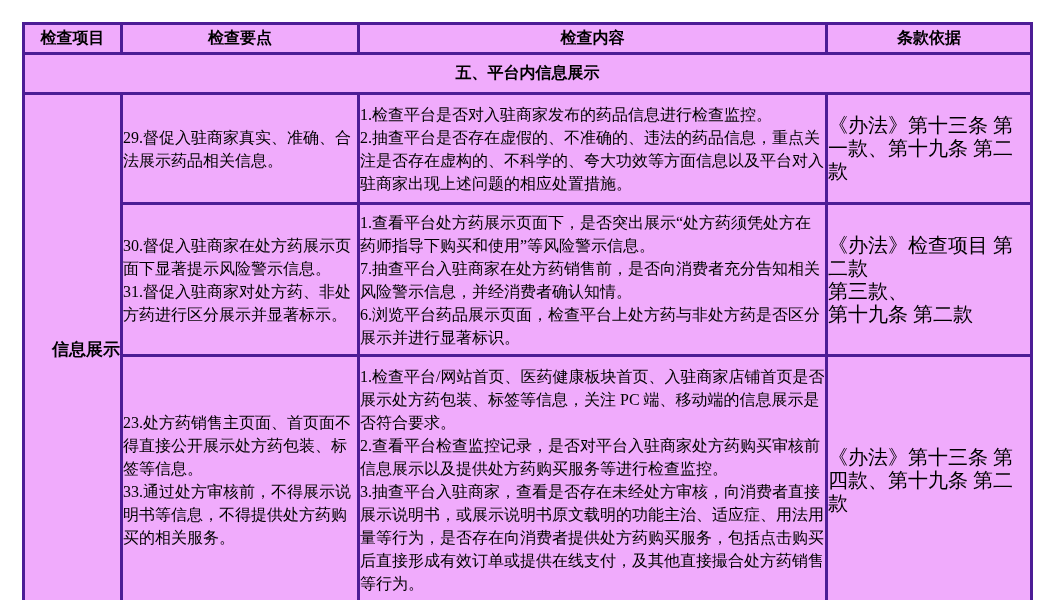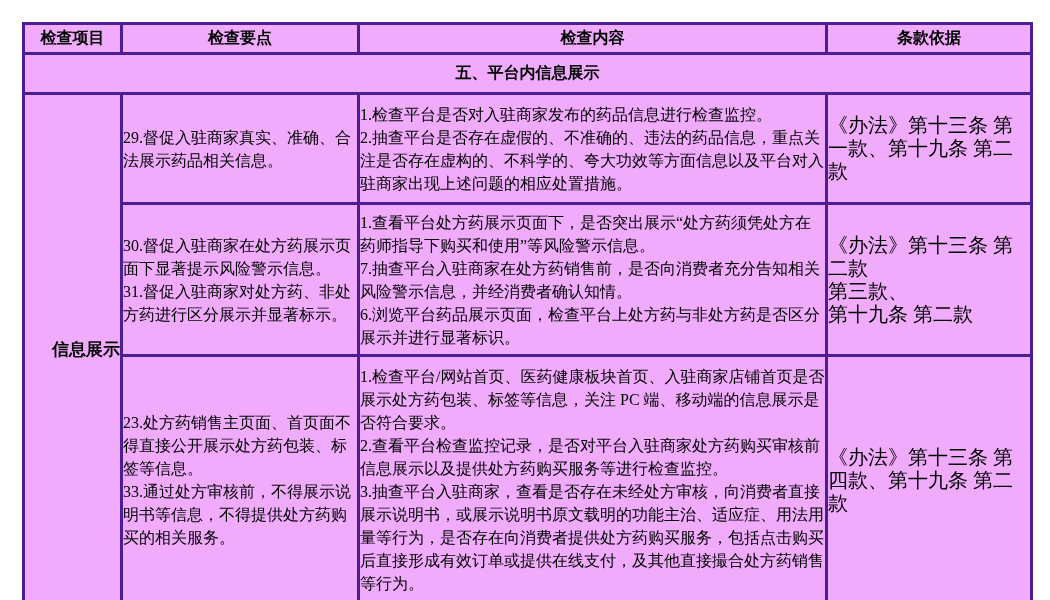--- a/index.html
+++ b/index.html
@@ -119,21 +119,21 @@
         <td class="points-cell">
           <p>30.督促入驻商家在处方药展示页面下显著提示风险警示信息。</p>
           <p>31.督促入驻商家对处方药、非处方药进行区分展示并显著标示。</p>
         </td>
         <td class="content-cell">
           <p>1.查看平台处方药展示页面下，是否突出展示“处方药须凭处方在药师指导下购买和使用”等风险警示信息。</p>
           <p>7.抽查平台入驻商家在处方药销售前，是否向消费者充分告知相关风险警示信息，并经消费者确认知情。</p>
           <p>6.浏览平台药品展示页面，检查平台上处方药与非处方药是否区分展示并进行显著标识。</p>
         </td>
         <td class="basis-cell">
-          <p>《办法》第十三条 第二款</p>
+          <p>《办法》检查项目 第二款</p>
           <p>第三款、</p>
           <p>第十九条 第二款</p>
         </td>
       </tr>
 
       <tr class="row-c">
         <td class="points-cell">
           <p>23.处方药销售主页面、首页面不得直接公开展示处方药包装、标签等信息。</p>
           <p>33.通过处方审核前，不得展示说明书等信息，不得提供处方药购买的相关服务。</p>
         </td>

